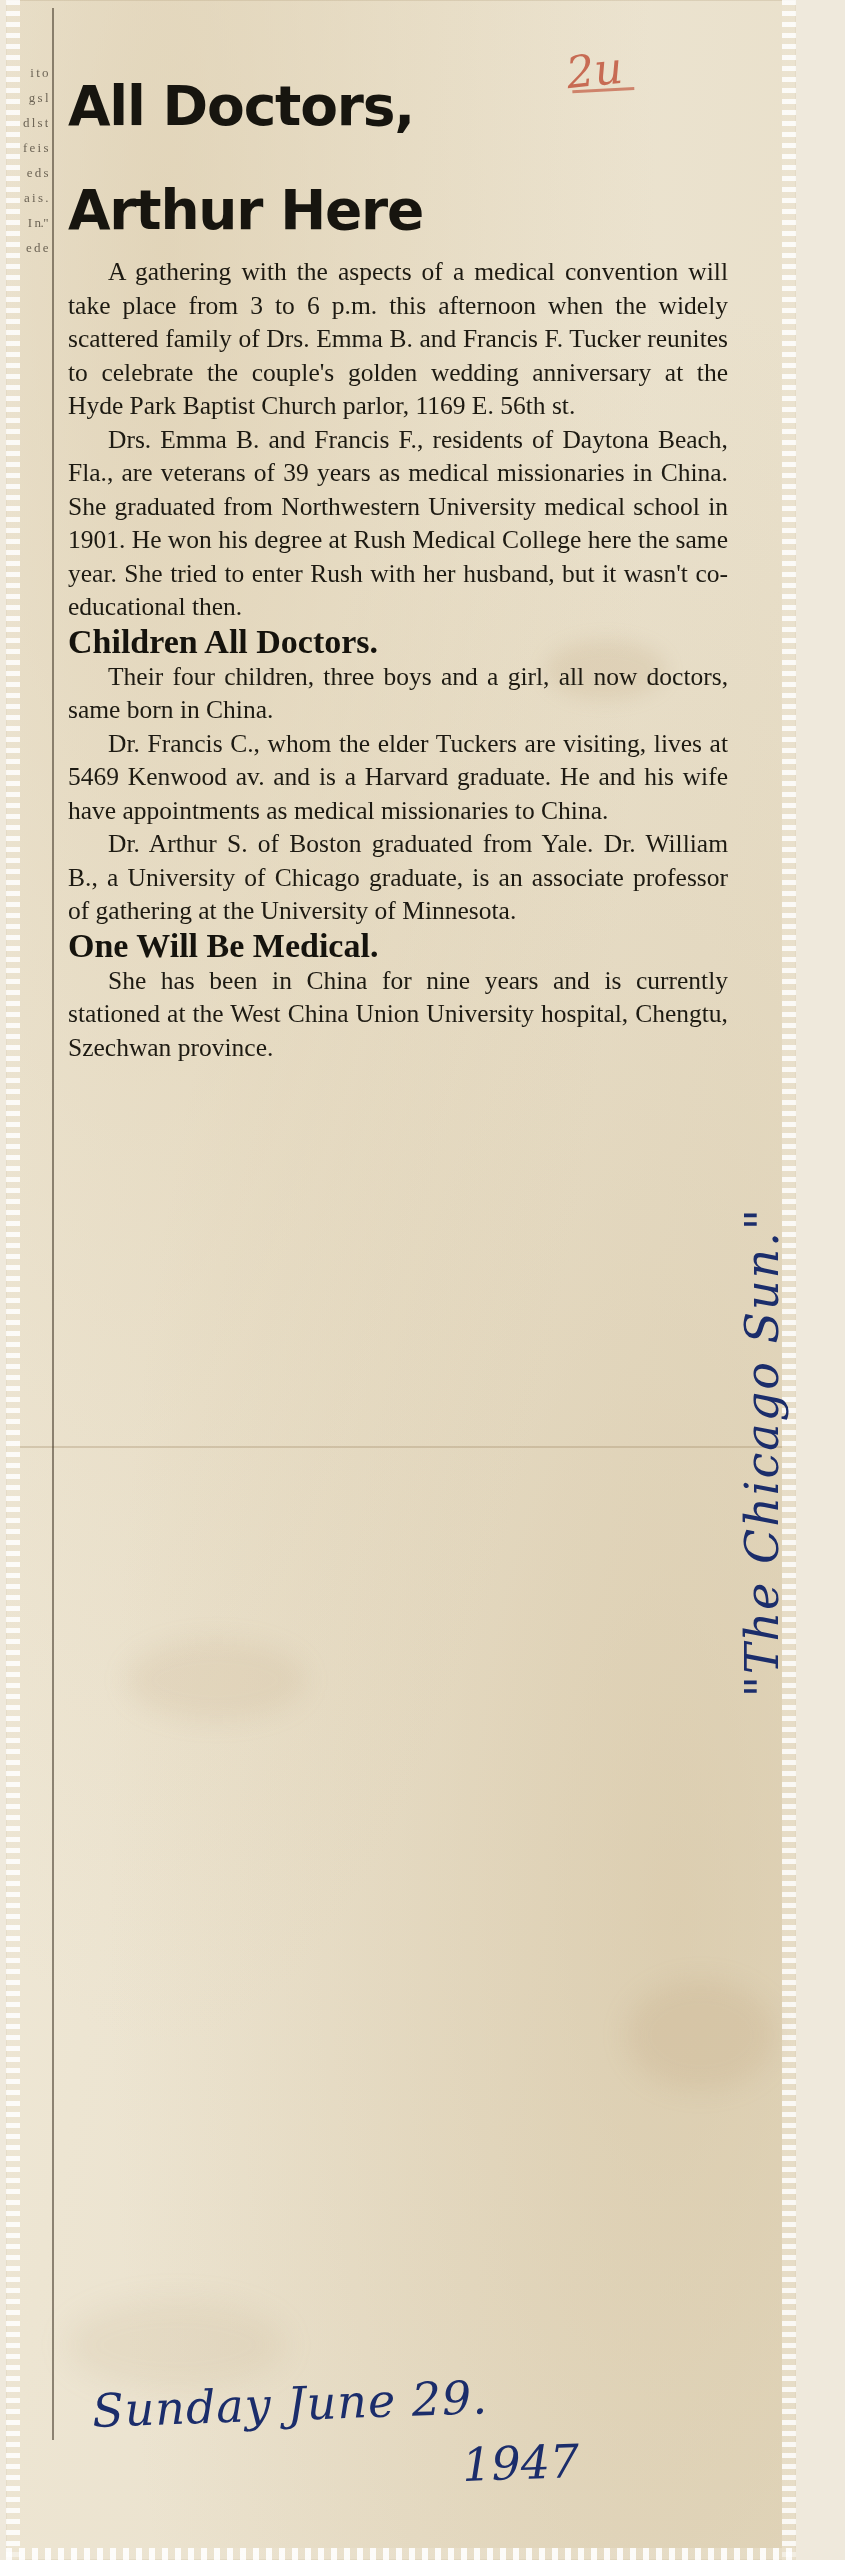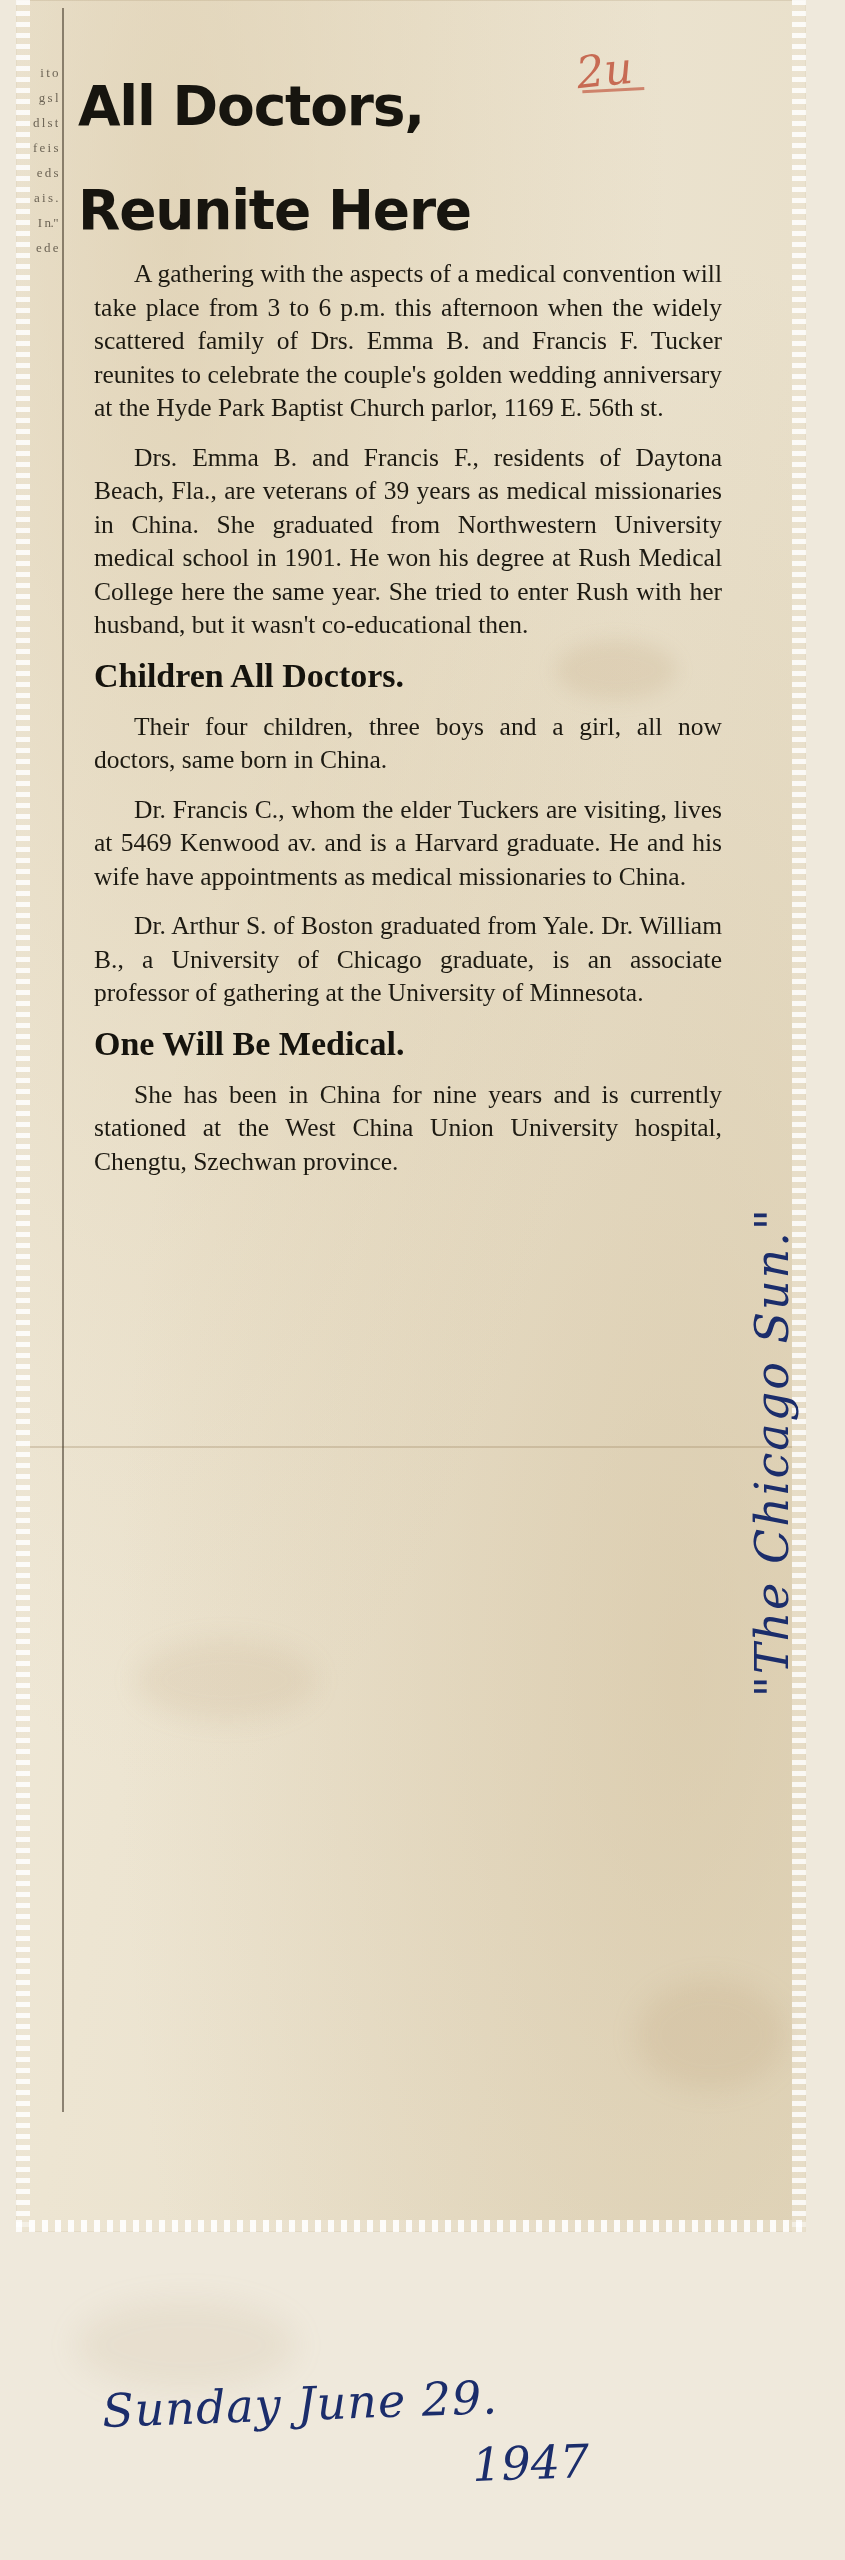--- a/index.html
+++ b/index.html
@@ -17,24 +17,24 @@
 
   
   .page {
     position: absolute;
     inset: 0;
     background: #efe9dc;
   }
 
   .clipping {
     position: absolute;
-    left: 16px;
+    left: 6px;
     top: 0px;
     width: 790px;
-    height: 2232px;
+    height: 2560px;
     background:
       radial-gradient(ellipse at 20% 10%, rgba(214,196,160,0.55) 0%, rgba(214,196,160,0) 55%),
       radial-gradient(ellipse at 85% 75%, rgba(206,186,148,0.45) 0%, rgba(206,186,148,0) 60%),
       linear-gradient(100deg, #f2ecdd 0%, #ede5d2 35%, #e9e0cb 70%, #e5dbc3 100%);
     box-shadow: 0 0 0 1px rgba(170,150,115,0.25) inset;
   }
 
   
   .edge-left, .edge-right {
     position: absolute;
@@ -111,21 +111,21 @@
 
   .body-col {
     font-family: "Liberation Serif", serif;
     font-size: 25.5px;
     line-height: 33.5px;
     color: #1d1a12;
     text-align: justify;
     text-justify: inter-word;
   }
   .body-col p {
-    margin: 16px;
+    margin: 0;
     text-indent: 40px;
   }
   .subhead {
     font-family: "Liberation Serif", serif;
     font-weight: bold;
     font-size: 34px;
     line-height: 36px;
     color: #15130d;
     text-indent: 0 !important;
     margin-top: 2px;
@@ -228,21 +228,21 @@
     <div class="fold f1"></div>
 
     <div class="col-rule"></div>
 
     <div class="sliver">i t o g s l d   l   s t   f e   i s e d s a   i s . I n." e d e</div>
 
     <div class="article">
 
       <h1 class="headline">
         <span class="hl-line">All Doctors,</span>
-        <span class="hl-line">Reunite Here</span>
+        <span class="hl-line">Arthur Here</span>
       </h1>
 
       <div class="body-col">
         <p>A gathering with the aspects of a medical convention will take place from 3 to 6 p.m. this afternoon when the widely scattered family of Drs. Emma B. and Francis F. Tucker reunites to celebrate the couple's golden wedding anniversary at the Hyde Park Baptist Church parlor, 1169 E. 56th st.</p>
         <p>Drs. Emma B. and Francis F., residents of Daytona Beach, Fla., are veterans of 39 years as medical missionaries in China. She graduated from Northwestern University medical school in 1901. He won his degree at Rush Medical College here the same year. She tried to enter Rush with her husband, but it wasn't co-educational then.</p>
 
         <p class="subhead">Children All Doctors.</p>
 
         <p>Their four children, three boys and a girl, all now doctors, same born in China.</p>
         <p>Dr. Francis C., whom the elder Tuckers are visiting, lives at 5469 Kenwood av. and is a Harvard graduate. He and his wife have appointments as medical missionaries to China.</p>

